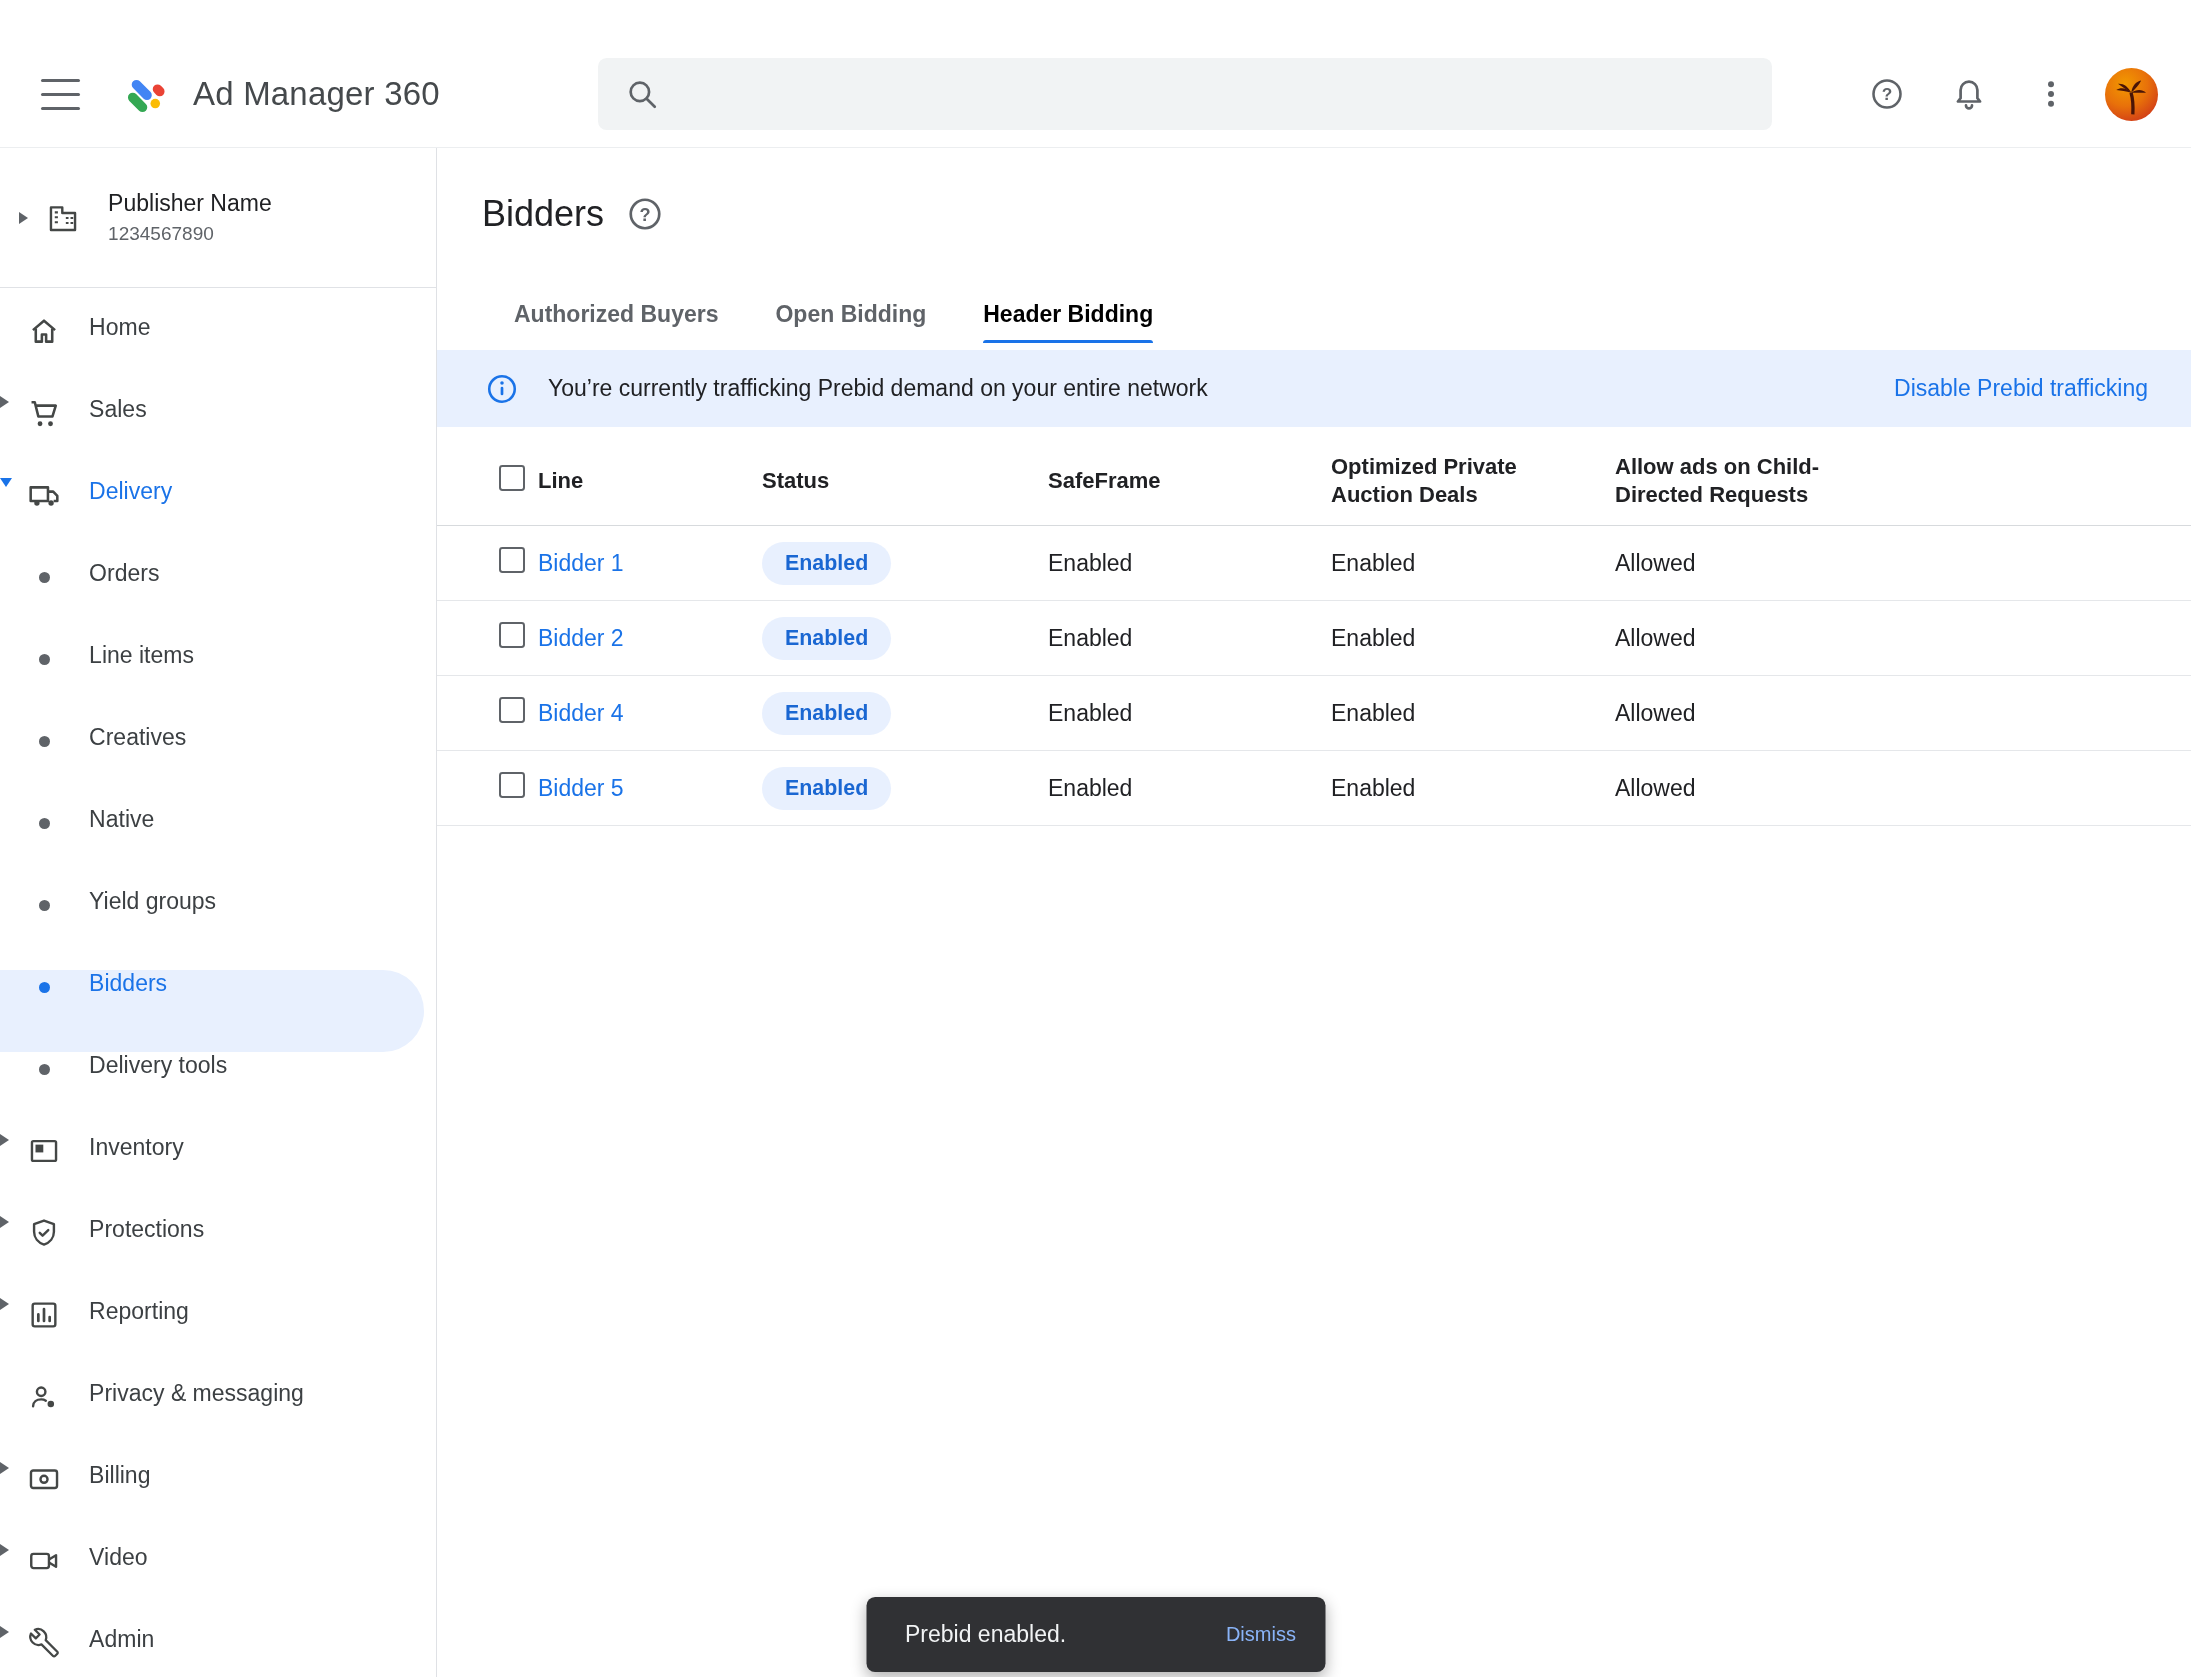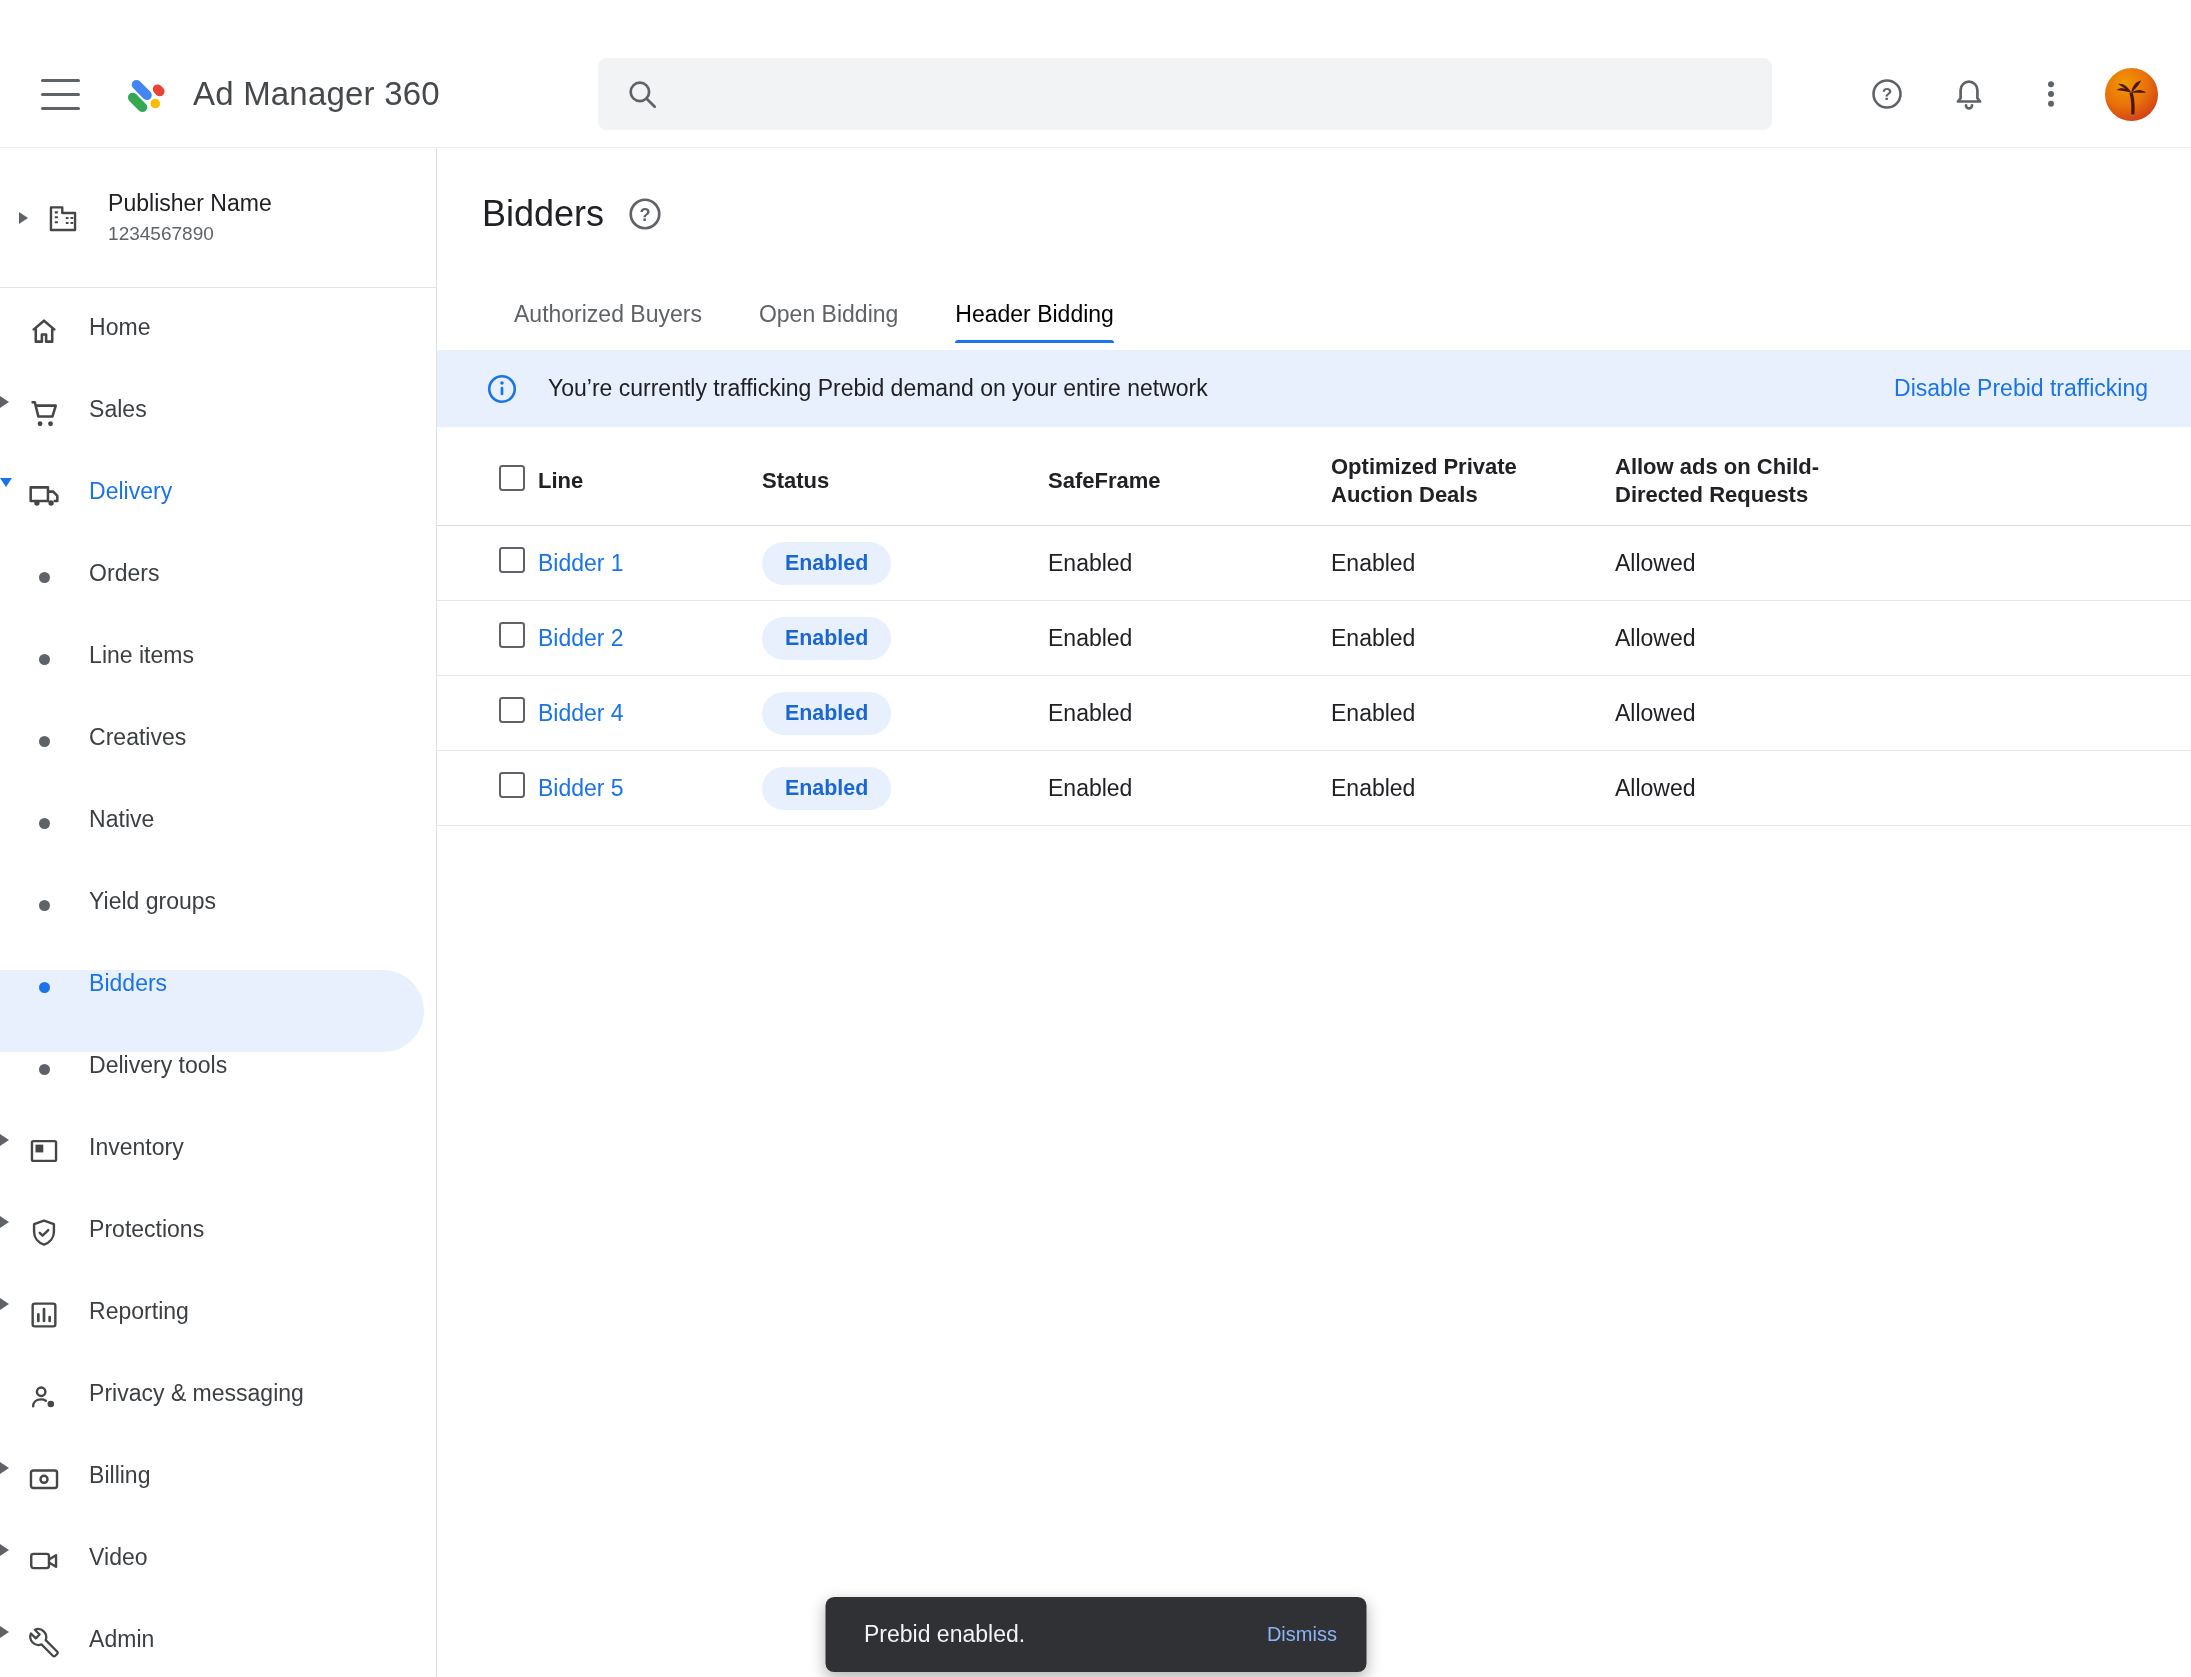--- a/index.html
+++ b/index.html
@@ -52,21 +52,21 @@
   .nav-item.selected .nav-label { color:#1a73e8; font-weight:500; }
   .bullet { width:11px; height:11px; border-radius:50%; background:#5f6368; }
   .bullet.blue { background:#1a73e8; }
 
   
   .main { flex:1; position:relative; background:#fff; }
   .titlebar { display:flex; align-items:center; gap:22px; margin:45px 0 0 45px; }
   .titlebar h1 { font-size:36px; font-weight:400; color:#202124; line-height:41px; }
   .help-sm { width:38px; height:38px; cursor:pointer; }
   .tabs { display:flex; gap:57px; margin:67px 0 0 77px; }
-  .tab { font-size:23px; font-weight:400; color:#5f6368; padding-bottom:15.4px; position:relative;
+  .tab { font-size:23px; font-weight:700; color:#5f6368; padding-bottom:15.4px; position:relative;
     cursor:pointer; white-space:nowrap; }
   .tab.active { color:#000000; }
   .tab.active::after { content:""; position:absolute; left:0; right:0; bottom:0; height:3.4px;
     background:#1a73e8; border-radius:3.4px 3.4px 0 0; }
 
   .banner { margin-top:6.8px; height:77px; background:#e8f0fe; display:flex; align-items:center;
     padding:0 44px 0 48px; }
   .info-ic { width:34px; height:34px; flex:none; }
   .banner-msg { margin-left:29px; font-size:23px; color:#202124; }
   .banner-action { margin-left:auto; font-size:23px; font-weight:500; color:#1a73e8; text-decoration:none;
@@ -81,21 +81,21 @@
   .th.wrap-a { max-width:257px; }
   .th.wrap-b { max-width:231px; }
   .checkbox { width:26px; height:26px; border:2.6px solid #5f6368; border-radius:3.4px; display:inline-block;
     cursor:pointer; background:#fff; }
   .cell { font-size:23px; color:#202124; }
   .name-link { color:#1a73e8; text-decoration:none; cursor:pointer; }
   .chip { display:inline-flex; align-items:center; height:43px; padding:0 23px; border-radius:22px;
     background:#e8f0fe; color:#1a67d2; font-size:21.4px; font-weight:700; }
 
   
-  .snackbar { position:absolute; left:50%; transform:translateX(-50%); bottom:5.1px; width:541px; height:75px;
+  .snackbar { position:absolute; left:50%; transform:translateX(-50%); bottom:5.1px; width:459px; height:75px;
     background:#303134; border-radius:8.6px; display:flex; align-items:center; padding:0 15.4px 0 39px;
     box-shadow:0 5.1px 15.4px rgba(0,0,0,.3); z-index:20; }
   .snack-msg { font-size:23px; color:#f1f3f4; }
   .snack-action { margin-left:auto; background:none; border:none; color:#8ab4f8; font-size:20px;
     font-weight:500; font-family:inherit; padding:12px 13.7px; border-radius:5.1px; cursor:pointer; }
 </style>
 </head>
 <body>
 
 <header class="topbar">

